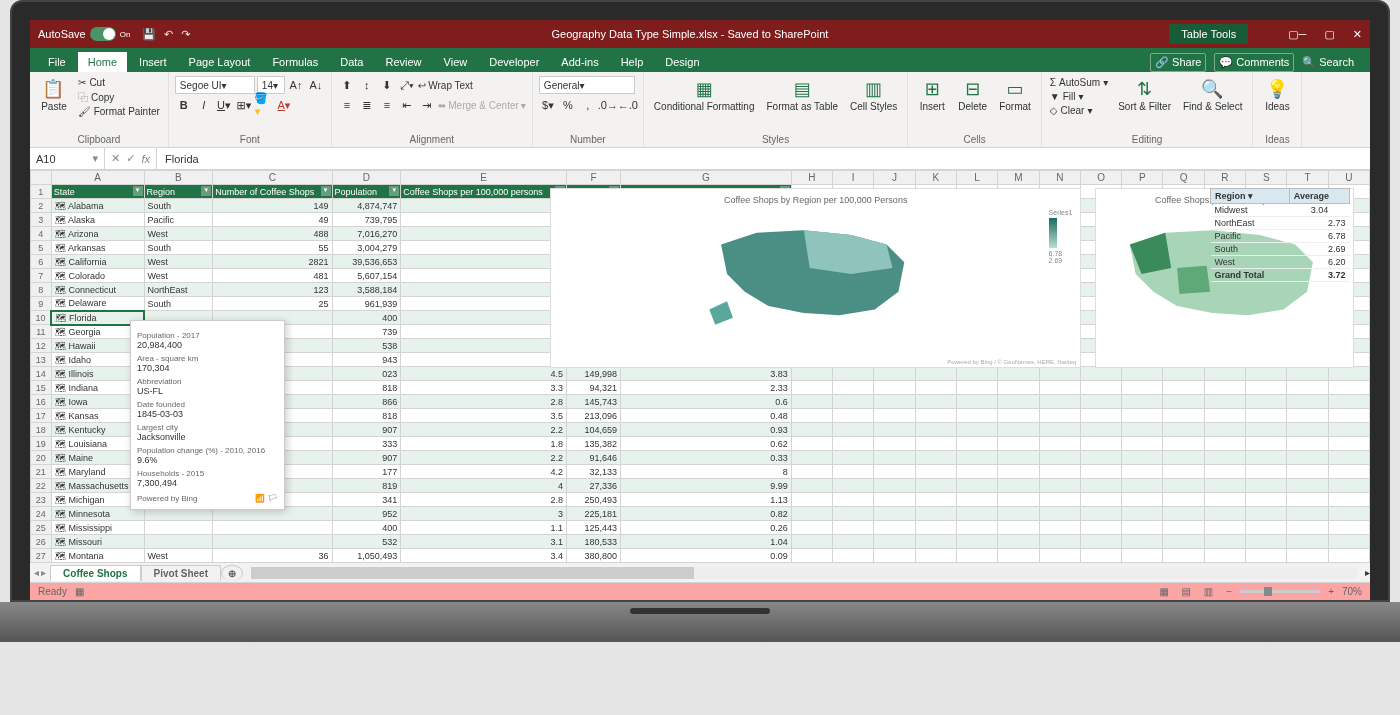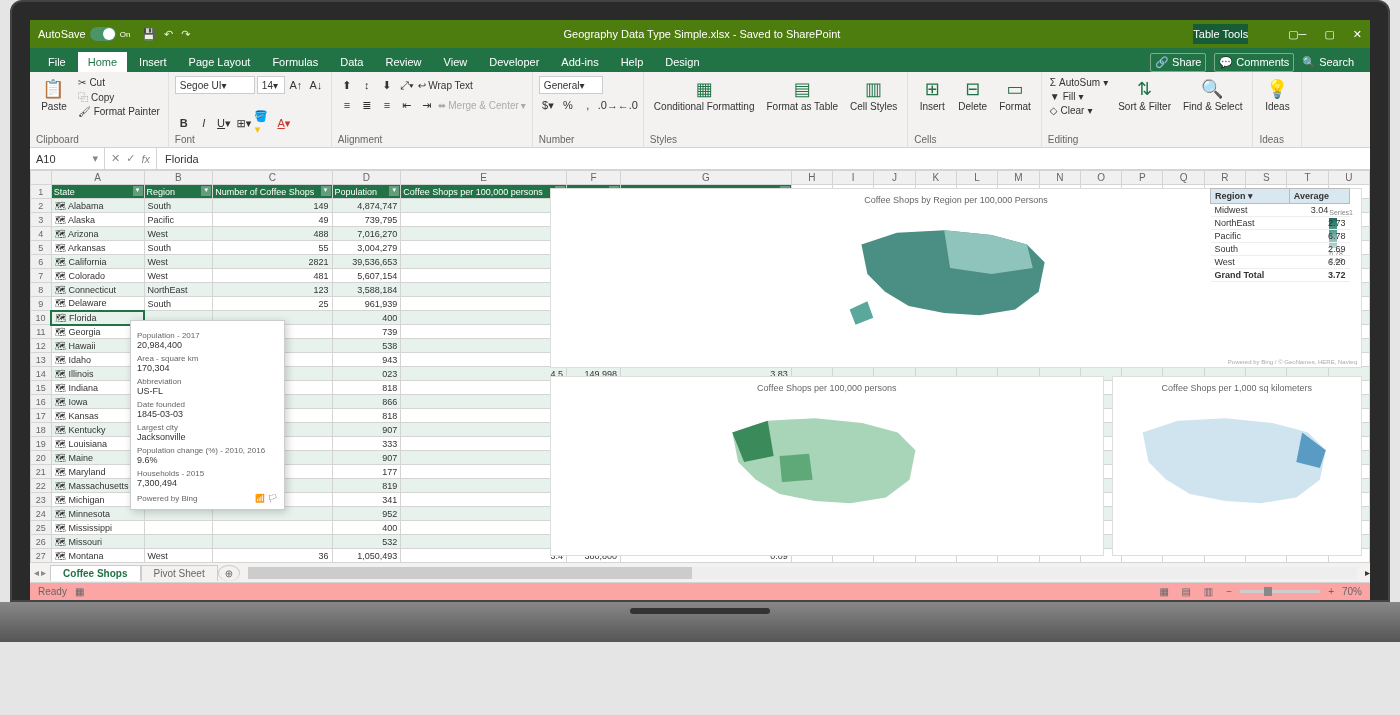--- a/index.html
+++ b/index.html
@@ -1,37 +1,37 @@
 <!DOCTYPE html>
 <html><head>
 <meta charset="utf-8">
 <style>
 *{box-sizing:border-box;margin:0;padding:0;font-family:'Segoe UI',Tahoma,sans-serif}
 body{background:#e5e5e5;width:1400px;height:715px;overflow:hidden;display:flex;align-items:flex-start;justify-content:center}
 .laptop{width:1380px;margin-top:0}
 .bezel{background:#2a2a2a;border-radius:12px 12px 0 0;padding:18px 18px 0 18px;border:2px solid #444}
 .screen{background:#fff;height:580px;display:flex;flex-direction:column;font-size:11px;color:#333}
-.titlebar{background:#4d7c0f;height:28px;display:flex;align-items:center;color:#fff;font-size:11px;padding:0 8px}
+.titlebar{background:#7f1d1d;height:28px;display:flex;align-items:center;color:#fff;font-size:11px;padding:0 8px}
 .autosave{display:flex;align-items:center;gap:4px;margin-right:12px}
 .toggle{width:26px;height:14px;background:#4a9468;border-radius:7px;position:relative}
 .toggle::after{content:'';position:absolute;right:1px;top:1px;width:12px;height:12px;background:#fff;border-radius:50%}
 .qat{display:flex;gap:8px;margin-right:20px}
 .qat span{opacity:.9}
 .title-text{flex:1;text-align:center}
-.tabletools{background:#185c37;padding:4px 0;margin-right:40px}
+.tabletools{background:#185c37;padding:4px 12px;margin-right:40px}
 .winbtns{display:flex;gap:18px;margin-left:auto}
 .ribbon-tabs{background:#217346;height:24px;display:flex;align-items:flex-end;padding:0 8px;color:#fff;font-size:11px;gap:2px}
 .ribbon-tabs .tab{padding:4px 10px;cursor:pointer}
 .ribbon-tabs .tab.active{background:#fff;color:#217346}
 .ribbon-tabs .tab.design{color:#fff}
 .ribbon-right{margin-left:auto;display:flex;gap:8px;padding-right:8px;align-items:center}
 .ribbon-right .box{border:1px solid rgba(255,255,255,.4);padding:2px 4px;border-radius:2px}
 .ribbon{background:#f3f2f1;height:76px;display:flex;border-bottom:1px solid #d4d4d4;font-size:10px}
 .rgroup{border-right:1px solid #e1e1e1;padding:2px 6px;display:flex;flex-direction:column;justify-content:space-between}
-.rgroup-label{color:#666;font-size:10px;padding-top:2px}
+.rgroup-label{text-align:center;color:#666;font-size:10px;padding-top:2px}
 .rgroup-body{display:flex;gap:4px;align-items:flex-start;flex:1;padding-top:2px}
 .vbtn{display:flex;flex-direction:column;align-items:center;gap:1px;padding:2px 4px;min-width:36px}
 .vbtn .ic{font-size:18px;color:#217346}
 .stack{display:flex;flex-direction:column;gap:1px;font-size:10px}
 .stack div{display:flex;align-items:center;gap:3px;padding:1px 2px}
 .fontrow{display:flex;gap:2px;align-items:center}
 .fontsel{border:1px solid #ccc;background:#fff;padding:1px 4px;font-size:10px;height:18px;display:flex;align-items:center}
 .iconbtn{width:18px;height:18px;display:inline-flex;align-items:center;justify-content:center;font-size:11px}
 .formula-bar{height:22px;display:flex;border-bottom:1px solid #d4d4d4;background:#fff}
 .namebox{width:75px;border-right:1px solid #d4d4d4;padding:2px 6px;font-size:11px;display:flex;align-items:center;justify-content:space-between}
@@ -45,33 +45,33 @@
 .rowhdr{background:#f0f0f0;color:#666;text-align:center;width:18px;font-size:9px}
 .thdr{background:#217346;color:#fff;font-size:9px;padding:1px 2px!important;position:relative}
 .thdr .fbtn{position:absolute;right:1px;top:1px;width:10px;height:10px;background:rgba(255,255,255,.3);font-size:7px;text-align:center}
 .datacell{padding:0 3px!important;font-size:9px}
 .num{text-align:right}
 .even{background:#e8f2ec}
 .sel{border:2px solid #217346!important}
 .datacard{position:absolute;left:100px;top:150px;width:155px;background:#fff;border:1px solid #ccc;box-shadow:2px 2px 8px rgba(0,0,0,.2);padding:6px;font-size:9px;z-index:10}
 .datacard .dlabel{color:#666;font-size:8px;margin-top:4px}
 .datacard .dval{color:#333}
-.charts{position:absolute;left:520px;top:18px;right:8px;display:grid;grid-template-columns:1fr;grid-template-rows:180px 180px;gap:8px}
+.charts{position:absolute;left:520px;top:18px;right:16px;display:grid;grid-template-columns:1fr 1fr 1fr;grid-template-rows:180px 180px;gap:14px}
 .chart{border:1px solid #ddd;background:#fff;padding:6px;font-size:9px;position:relative}
 .chart-title{text-align:center;color:#666;font-size:9px;margin-bottom:4px}
 .usmap{width:100%;height:130px}
 .pivot{position:absolute;right:20px;top:18px;width:140px;font-size:9px}
 .pivot table{border-collapse:collapse;width:100%}
 .pivot th{background:#d9e8f0;padding:2px 4px;text-align:left;border:1px solid #bbb;font-size:9px}
 .pivot td{padding:1px 4px;border-bottom:1px solid #eee}
 .pivot .gt{font-weight:bold;border-top:1px solid #333}
 .sheet-tabs{height:20px;background:#f3f2f1;display:flex;align-items:center;border-top:1px solid #d4d4d4;font-size:10px}
 .navs{display:flex;gap:2px;padding:0 4px;color:#888}
 .stab{padding:2px 12px;background:#fff;border:1px solid #ccc;border-bottom:none;color:#217346;font-weight:bold}
-.stab.inactive{background:#f3f2f1;color:#666;font-weight:normal}
+.stab.inactive{background:#f3f2f1;color:#666;font-weight:bold}
 .stab.add{padding:2px 6px;border-radius:50%}
 .hscroll{flex:1;margin:0 8px;height:12px;background:#eee;position:relative}
 .hscroll::after{content:'';position:absolute;left:0;width:40%;height:100%;background:#ccc}
 .statusbar{height:18px;background:#fca5a5;display:flex;align-items:center;padding:0 8px;font-size:10px;color:#666;border-top:1px solid #d4d4d4}
 .statusbar .right{margin-left:auto;display:flex;align-items:center;gap:8px}
 .zoom-slider{width:80px;height:3px;background:#ccc;position:relative}
 .zoom-slider::after{content:'';position:absolute;left:30%;top:-3px;width:8px;height:9px;background:#888}
 .viewbtns span{padding:0 4px;border:1px solid transparent}
 .base{height:40px;background:linear-gradient(#888,#555);border-radius:0 0 4px 4px;position:relative;margin:0 -40px}
 .base::before{content:'';position:absolute;left:50%;top:6px;transform:translateX(-50%);width:140px;height:6px;background:#333;border-radius:3px}
@@ -143,21 +143,21 @@
                 </div>
         <div>
                   <span>🖌</span>
                   <span>Format Painter</span>
                 </div>
       </div>
     </div>
     <div class="rgroup-label">Clipboard</div>
   </div>
   <div class="rgroup" style="min-width:150px">
-    <div class="rgroup-body" style="flex-direction:column;gap:20px">
+    <div class="rgroup-body" style="flex-direction:column;gap:2px">
       <div class="fontrow">
         <div class="fontsel" style="width:80px"><span>Segoe UI</span> ▾</div>
         <div class="fontsel" style="width:28px"><span>14</span> ▾</div>
         <span class="iconbtn">A↑</span>
         <span class="iconbtn">A↓</span>
       </div>
       <div class="fontrow">
         <span class="iconbtn">
                   <b>B</b>
                 </span>
@@ -190,21 +190,21 @@
         <span class="iconbtn">≡</span>
         <span class="iconbtn">⇤</span>
         <span class="iconbtn">⇥</span>
         <div style="display:flex;gap:2px;color:#aaa"><span>⬌</span><span>Merge &amp; Center</span>▾</div>
       </div>
     </div>
     <div class="rgroup-label">Alignment</div>
   </div>
   <div class="rgroup" style="min-width:90px">
     <div class="rgroup-body" style="flex-direction:column;gap:2px">
-      <div class="fontsel" style="width:64px"><span>General</span> ▾</div>
+      <div class="fontsel" style="width:96px"><span>General</span> ▾</div>
       <div class="fontrow">
         <span class="iconbtn">$▾</span>
         <span class="iconbtn">%</span>
         <span class="iconbtn">,</span>
         <span class="iconbtn">.0→</span>
         <span class="iconbtn">←.0</span>
       </div>
     </div>
     <div class="rgroup-label">Number</div>
   </div>
@@ -998,27 +998,20 @@
       <div>2.69</div>
     </div>
     <div style="position:absolute;bottom:2px;right:4px;font-size:6px;color:#aaa">Powered by Bing / © GeoNames, HERE, Navteq</div>
   </div>
   <div class="chart">
     <div class="chart-title">Coffee Shops per 100,000 persons</div>
     <svg class="usmap" viewBox="0 0 200 110">
       <path d="M20,30 L50,20 L90,18 L130,22 L160,30 L175,45 L170,70 L150,85 L120,90 L90,88 L60,82 L40,70 L25,55 Z" fill="#a8d4b8"></path>
       <path d="M20,30 L50,20 L55,50 L30,55 Z" fill="#3a8a5a"></path>
       <path d="M60,50 L85,48 L88,70 L62,72 Z" fill="#5fa878"></path>
-    </svg>
-  </div>
-  <div class="chart">
-    <div class="chart-title">Coffee Shops per 1,000 sq kilometers</div>
-    <svg class="usmap" viewBox="0 0 200 110">
-      <path d="M20,30 L50,20 L90,18 L130,22 L160,30 L175,45 L170,70 L150,85 L120,90 L90,88 L60,82 L40,70 L25,55 Z" fill="#d0e4f0"></path>
-      <path d="M155,30 L175,45 L170,60 L150,55 Z" fill="#5a9bc4"></path>
     </svg>
   </div>
 </div>
 
 <div class="pivot">
   <table id="pivottbl">
                 <tbody>
                   <tr>
                     <th>Region ▾</th>
                     <th>Average</th>

